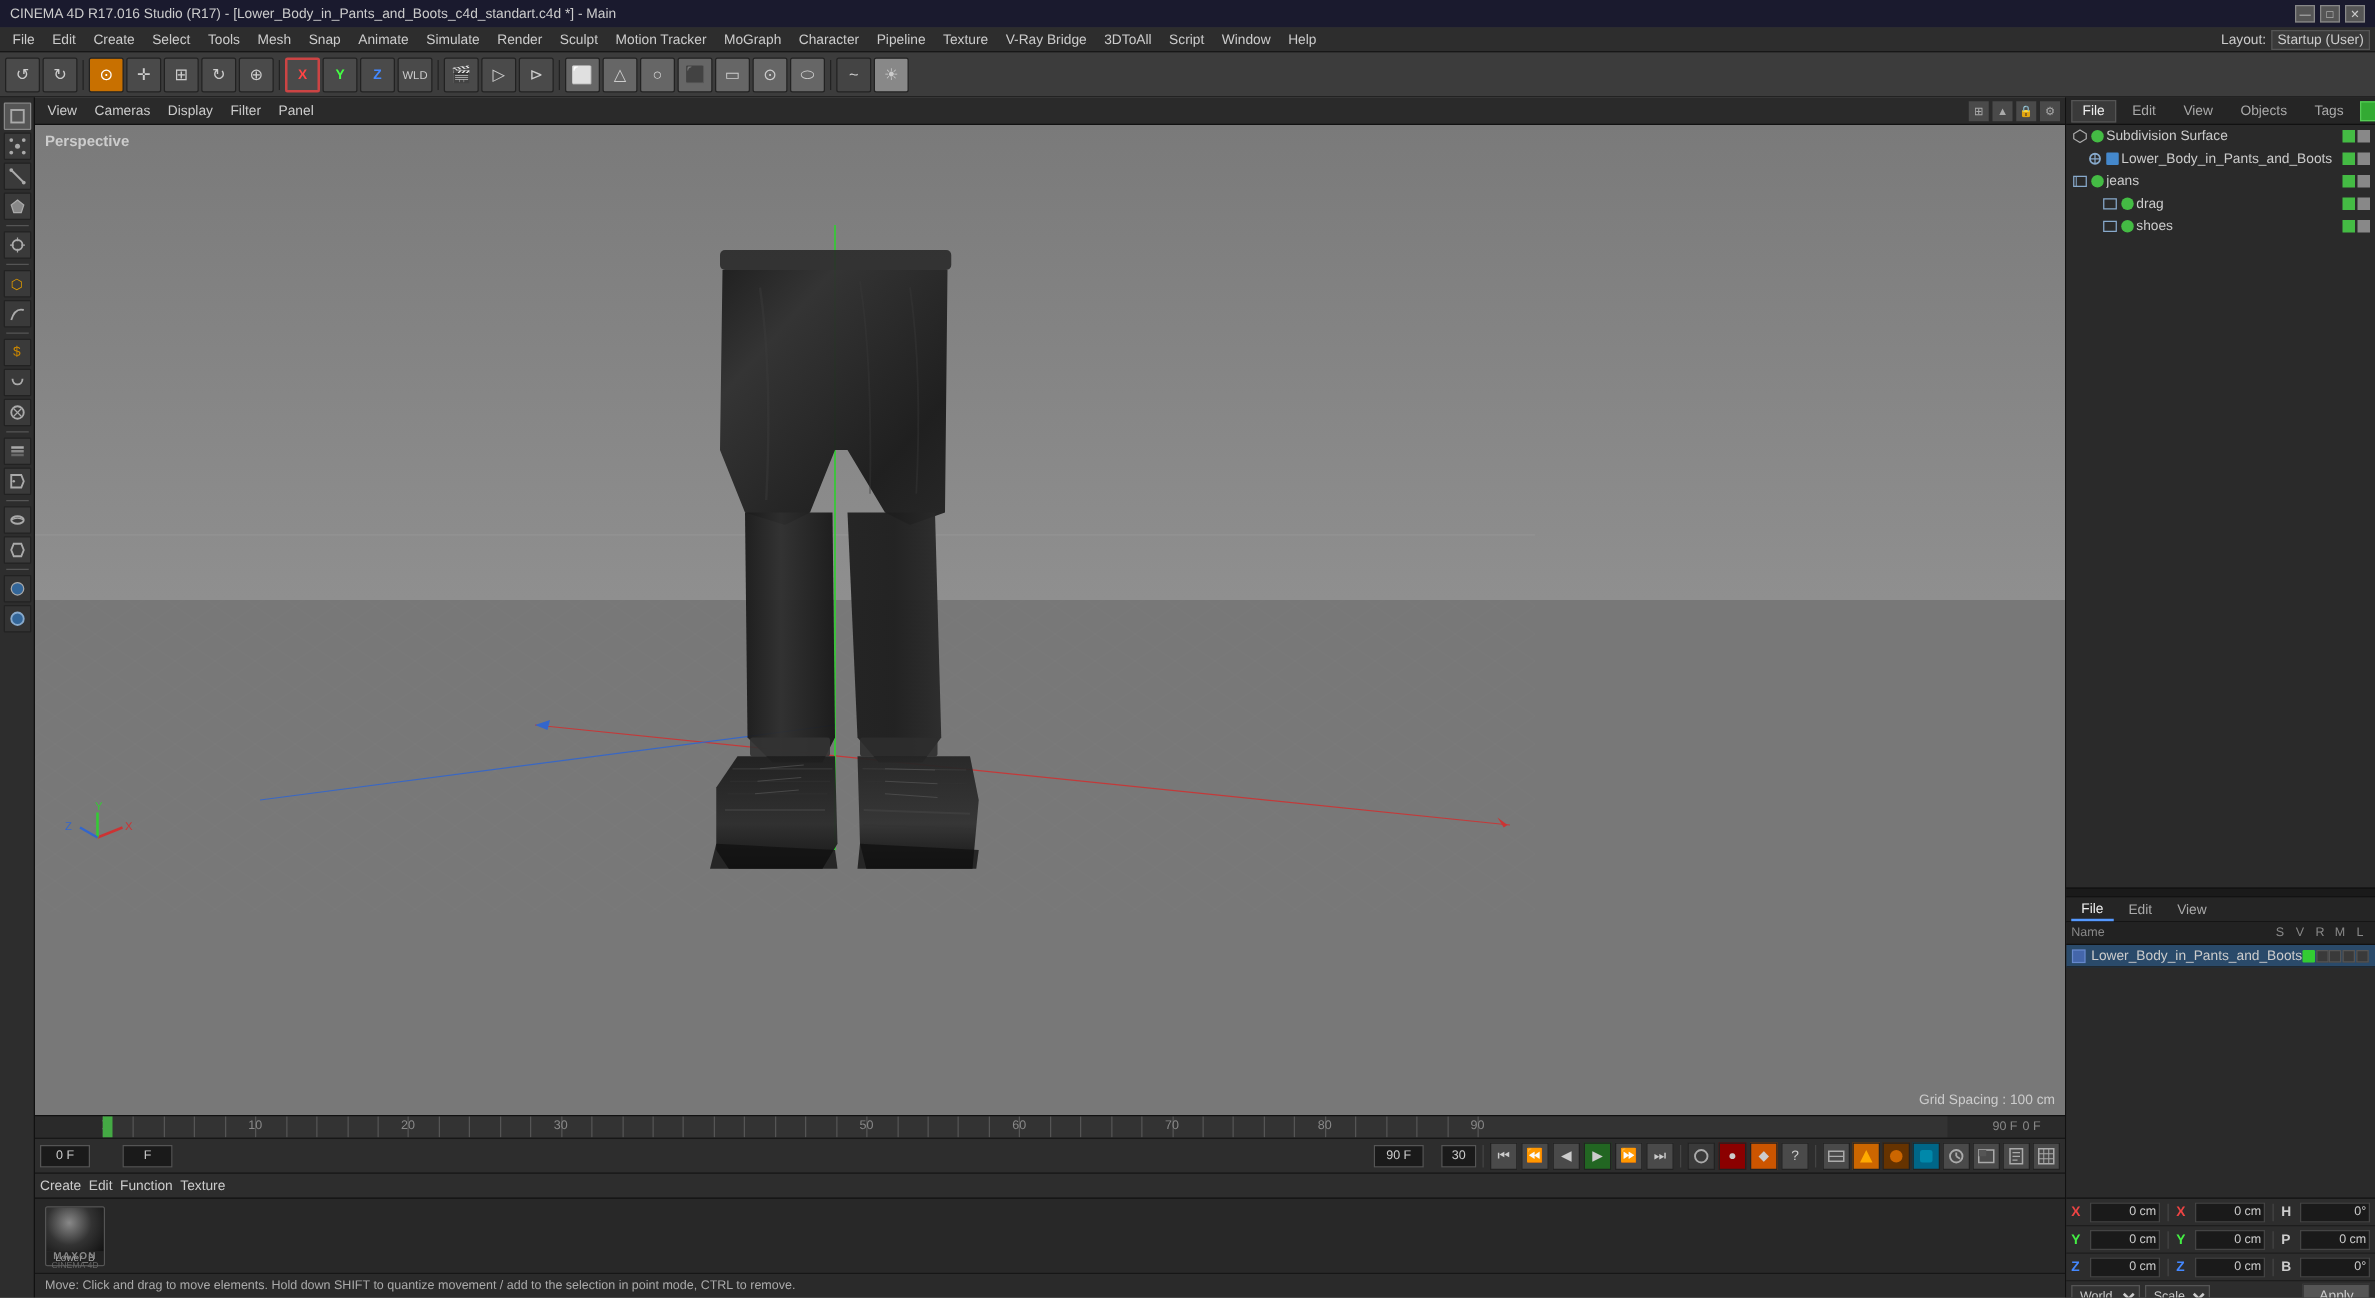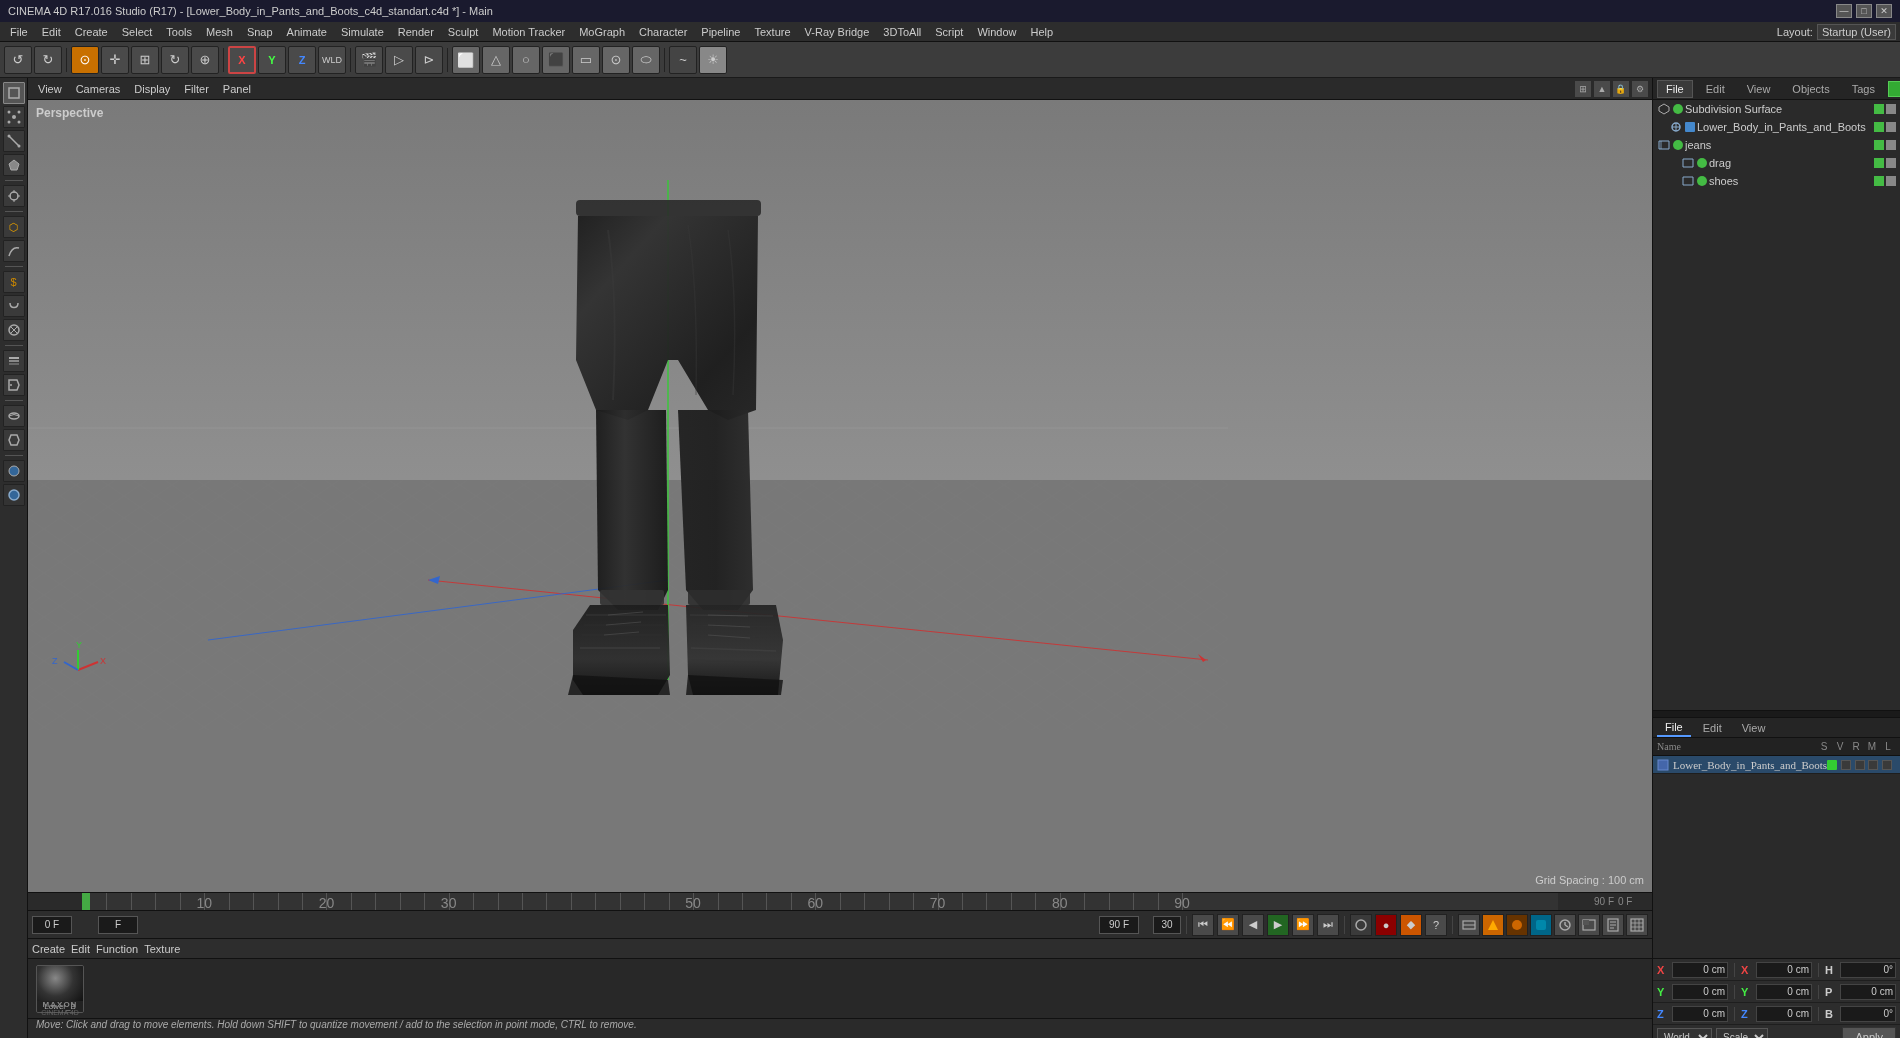--- a/index.html
+++ b/index.html
@@ -354,25 +354,24 @@
       text-overflow: ellipsis;
       white-space: nowrap;
     }
 
     
     #status-bar {
       height: 20px;
       background: #2a2a2a;
       border-top: 1px solid #111;
       display: flex;
-      align-items: flex-start;
+      align-items: center;
       padding: 0 8px;
       font-size: 10px;
       color: #aaa;
-      font-style: italic;
     }
 
     
     #right-panel {
       width: 248px;
       background: #2d2d2d;
       border-left: 1px solid #111;
       display: flex;
       flex-direction: column;
     }
@@ -506,21 +505,21 @@
     .attr-col-headers {
       height: 18px;
       background: #222;
       display: flex;
       align-items: center;
       padding: 0 4px;
       font-size: 10px;
       color: #888;
       border-bottom: 1px solid #111;
     }
-    .attr-name-col { flex: 1; font-family: Liberation Serif, serif; }
+    .attr-name-col { flex: 1; }
     .attr-col { width: 16px; text-align: center; }
     .attr-row {
       height: 18px;
       display: flex;
       align-items: center;
       padding: 0 4px;
       border-bottom: 1px solid #1e1e1e;
     }
     .attr-row.selected { background: #2a4a6a; }
     .attr-row-icon {
@@ -609,21 +608,21 @@
     .tl-tick {
       position: absolute;
       top: 0;
       bottom: 0;
       width: 1px;
       background: #555;
     }
     .tl-label {
       position: absolute;
       top: 2px;
-      font-size: 14px;
+      font-size: 10px;
       color: #888;
       transform: translateX(-50%);
     }
   </style>
 </head>
 <body>
 
 <div id="title-bar">
   <span>CINEMA 4D R17.016 Studio (R17) - [Lower_Body_in_Pants_and_Boots_c4d_standart.c4d *] - Main</span>
   <div class="window-controls">

